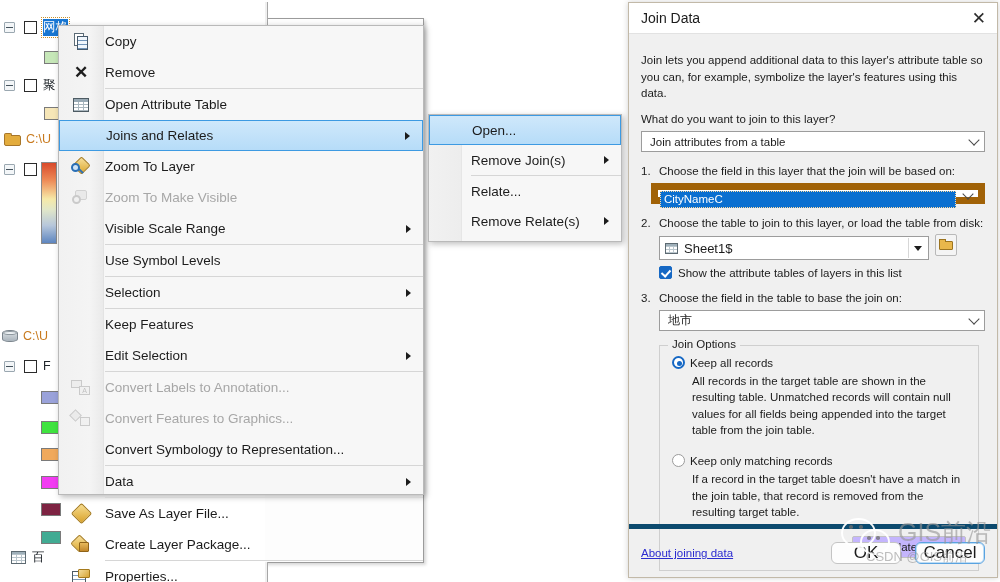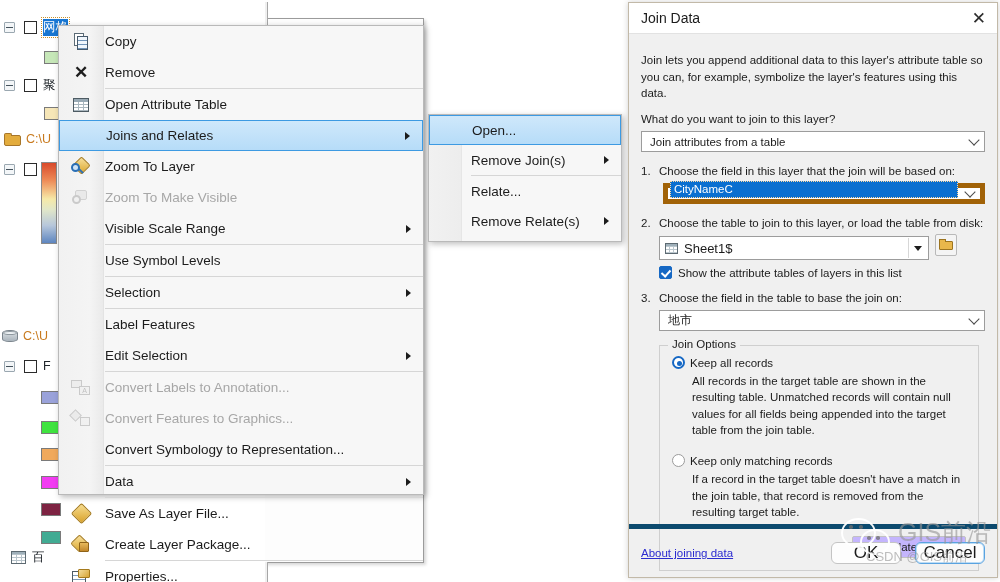--- a/index.html
+++ b/index.html
@@ -180,22 +180,22 @@
   .combo {
     margin-top:6px; height:21px; background:#fff; border:1px solid #9c9c9c; box-sizing:border-box;
     display:flex; align-items:center; justify-content:space-between; padding:0 6px 0 8px;
     font-size:11.5px; color:#1b1b1b;
   }
   .chev { width:7px;height:7px;border-right:1.4px solid #4a4a4a;border-bottom:1.4px solid #4a4a4a;
     transform:rotate(45deg); margin-bottom:3px; }
   .step { margin-top:13px; display:flex; font-size:11.5px; color:#1b1b1b; }
   .step .num { width:18px; flex:0 0 18px; }
   .combo-sel {
-    margin-top:6px; margin-left:22px; height:21px; border:5px solid #a16207; box-sizing:border-box;
-    background:#fff; display:flex; align-items:flex-end; justify-content:space-between; padding:0 6px 0 0;
+    margin-top:6px; margin-left:10px; height:21px; border:7px solid #a16207; box-sizing:border-box;
+    background:#fff; display:flex; align-items:flex-start; justify-content:space-between; padding:0 6px 0 0;
   }
   .combo-sel .fill {
     background:#0a6fd0; color:#fff; font-size:11.5px; height:17px; line-height:17px;
     margin:1px 0 1px 2px; padding:0 4px; flex:1; outline:1px dotted #ffd9a0; outline-offset:-1px;
   }
   .combo2 {
     margin-top:7px; margin-left:18px; height:24px; background:#fff; border:1px solid #9c9c9c;
     box-sizing:border-box; display:flex; align-items:center; padding:0 2px 0 5px;
     font-size:13px; color:#1b1b1b; width:270px;
   }
@@ -423,21 +423,21 @@
     </div>
     <div class="sep"></div>
 
     <div class="mi">
       <span class="lbl">Selection</span>
       <span class="arrow"></span>
     </div>
     <div class="sep"></div>
 
     <div class="mi">
-      <span class="lbl">Label Features</span>
+      <span class="lbl">Keep Features</span>
     </div>
     <div class="mi">
       <span class="lbl">Edit Selection</span>
       <span class="arrow"></span>
     </div>
     <div class="sep"></div>
 
     <div class="mi disabled">
       <span class="ico">
         <span class="g-cla">

